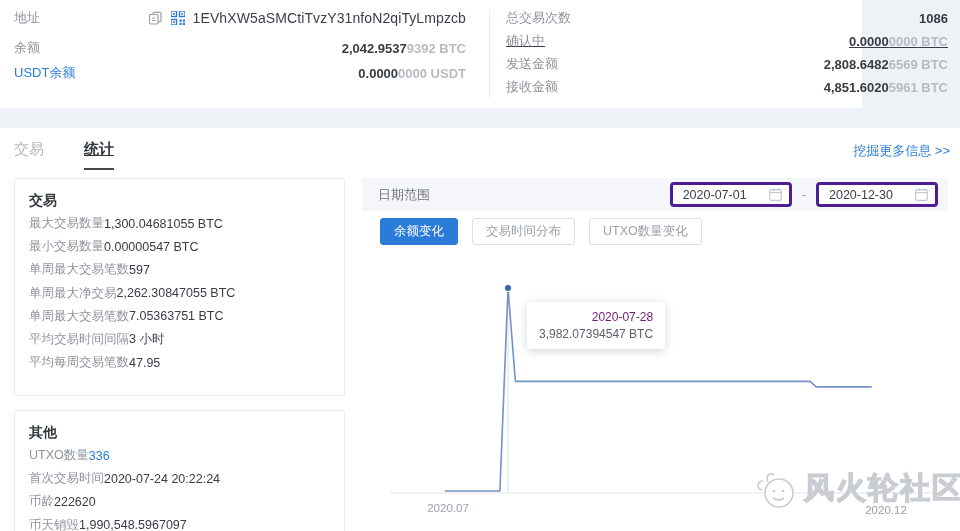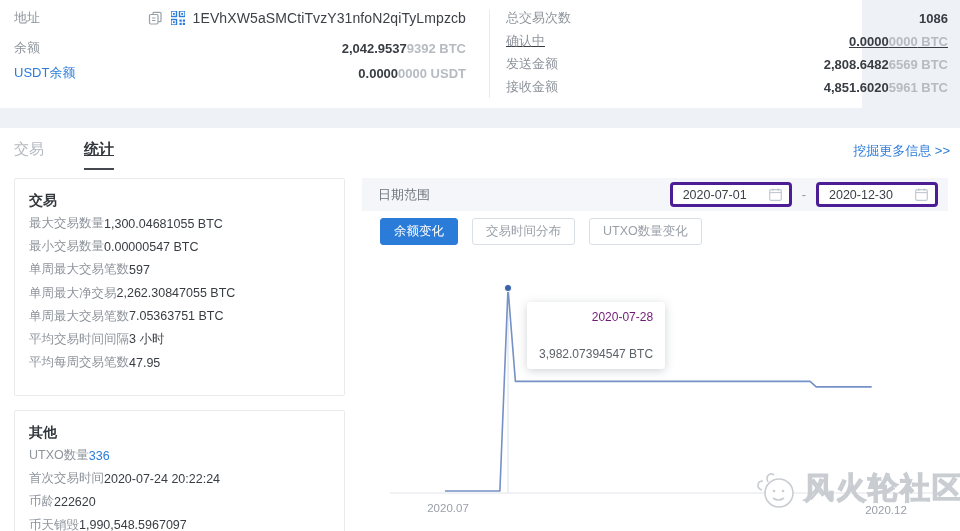--- a/index.html
+++ b/index.html
@@ -51,21 +51,21 @@
   .date-sep { color:#8e949c; font-size:13px; }
 
   .chart-tabs { position:absolute; left:380px; top:90px; display:flex; gap:14px; }
   .cbtn { height:27px; padding:0 13px; font-size:12.5px; display:flex; align-items:center; border-radius:3px; cursor:pointer; background:#fff; border:1px solid #dadfe6; color:#9aa0a8; }
   .cbtn.active { background:#2b7cd9; border-color:#2b7cd9; color:#fff; }
 
   .chart-wrap { position:absolute; left:370px; top:122px; width:578px; height:281px; }
 
   .tooltip { position:absolute; left:527px; top:174px; min-width:104px; background:rgba(255,255,255,.96); border-radius:4px; box-shadow:0 2px 10px rgba(90,98,110,.28); padding:8px 12px; text-align:right; z-index:5; }
   .tooltip .t1 { font-size:12px; color:#701a75; }
-  .tooltip .t2 { font-size:12px; color:#5c6169; margin-top:23px; white-space:nowrap; }
+  .tooltip .t2 { font-size:12px; color:#5c6169; margin-top:3px; white-space:nowrap; }
 
   .watermark { position:absolute; left:752px; top:334px; display:flex; align-items:center; z-index:4; }
   .wm-text { font-size:30px; font-weight:700; letter-spacing:2px; color:#ffffff; -webkit-text-stroke:1.3px #c9cdd2; white-space:nowrap; }
 </style>
 </head>
 <body>
 
 <div class="page">
 
   <header class="topbar">

